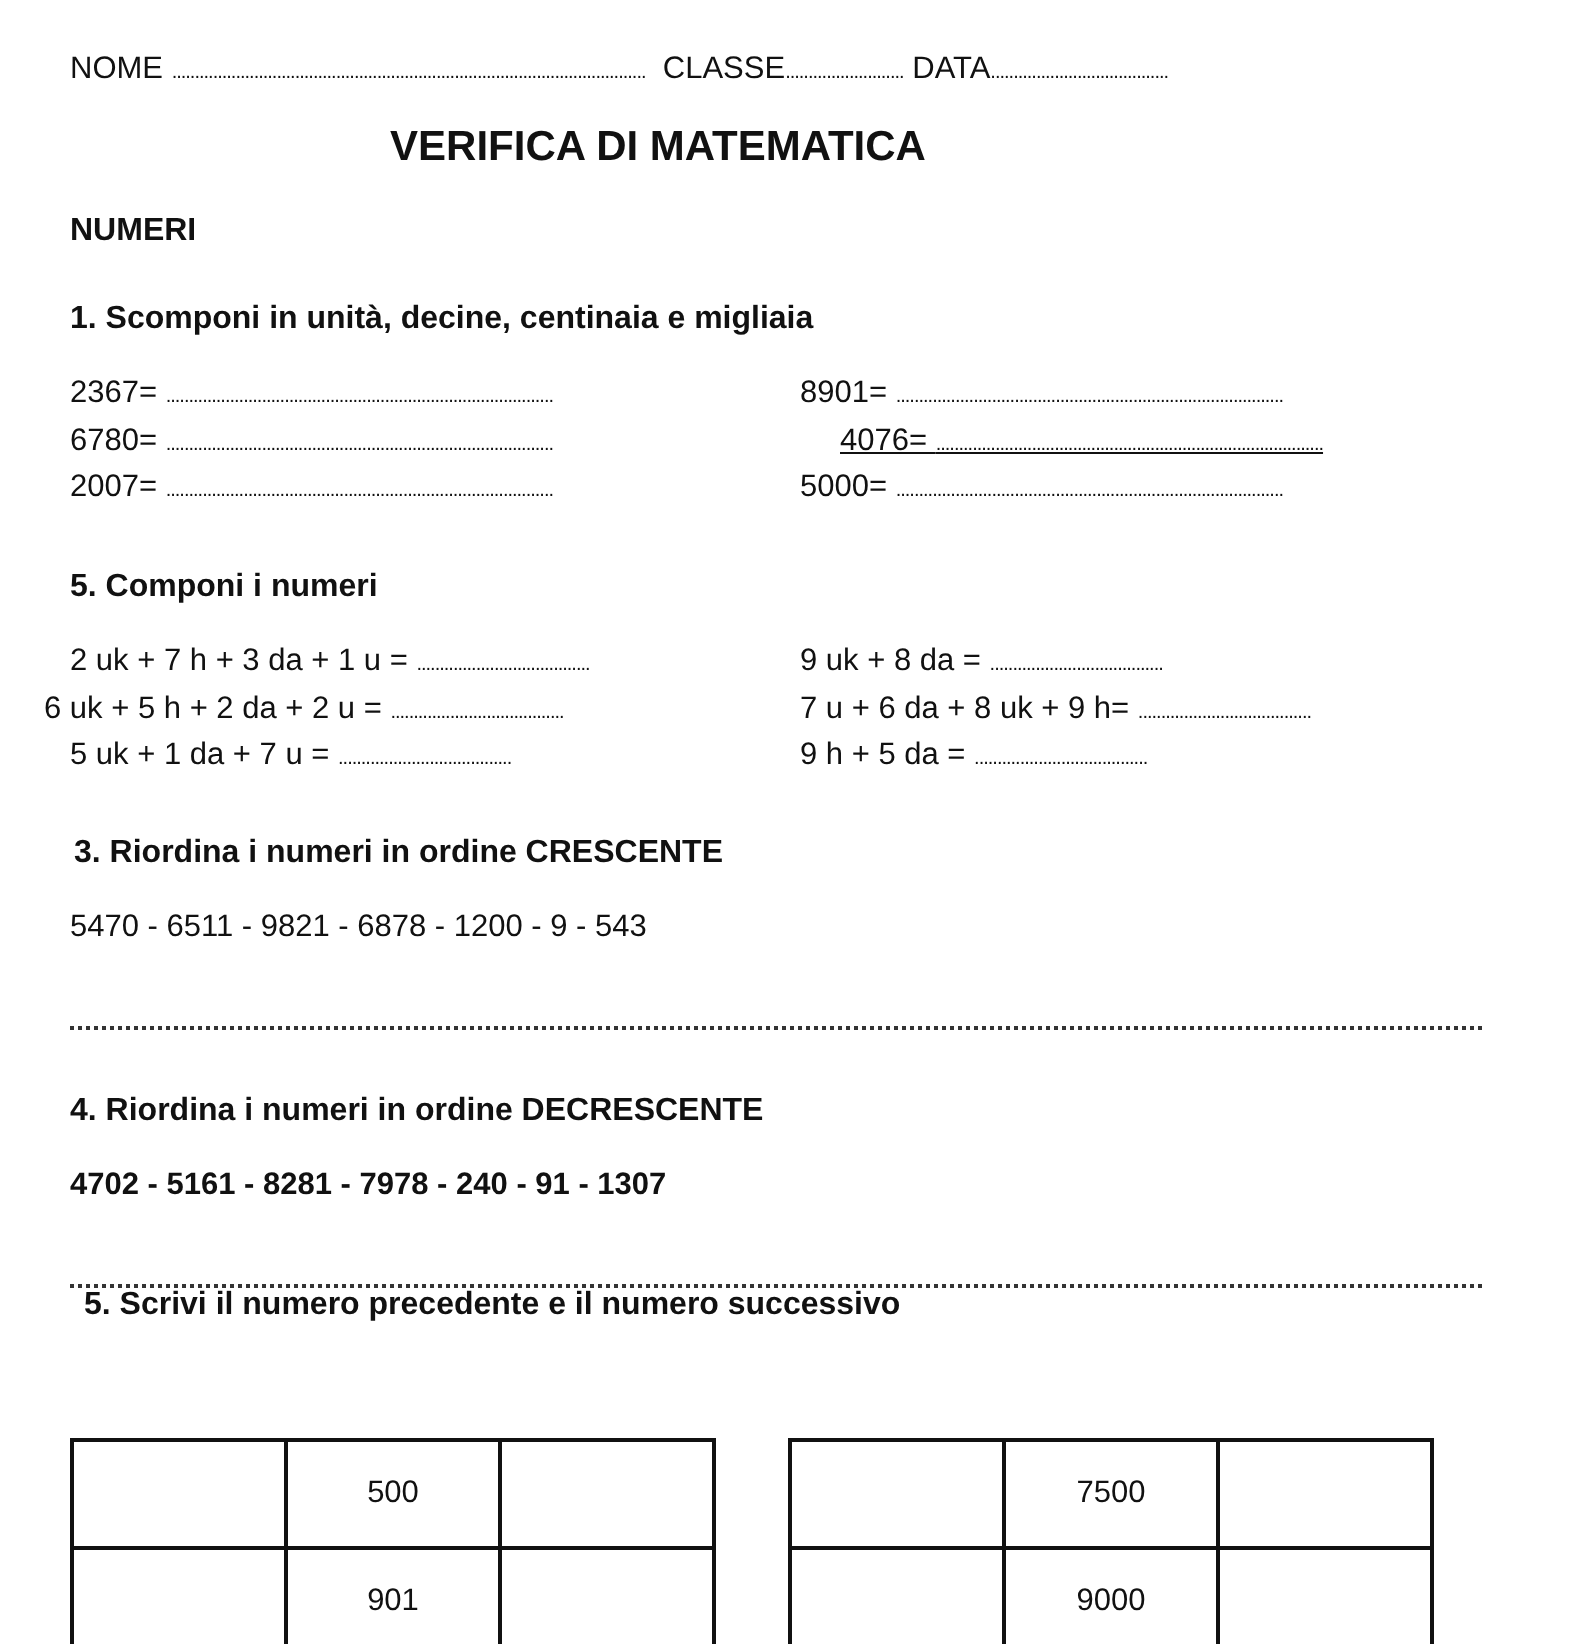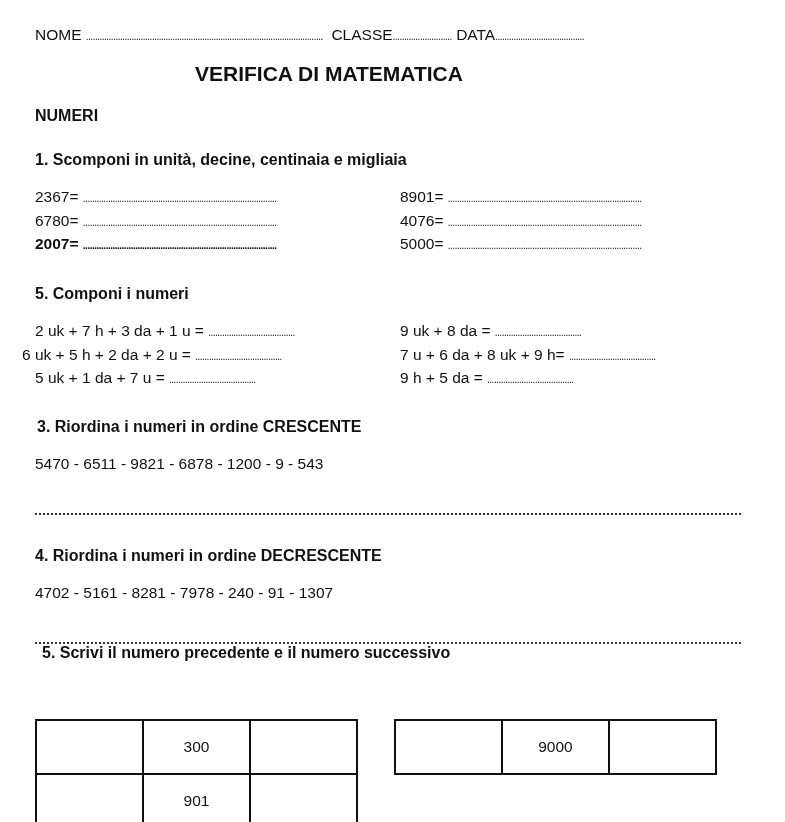--- a/index.html
+++ b/index.html
@@ -32,59 +32,64 @@
   <span>DATA</span><span class="dots">.......................................</span>
 </div>
 
 <div class="abs title">VERIFICA DI MATEMATICA</div>
 
 <div class="abs bold sec" style="top:107px;left:35px;">NUMERI</div>
 
 <div class="abs bold sec" style="top:151px;left:35px;">1. Scomponi in unità, decine, centinaia e migliaia</div>
 <div class="abs row" style="top:188px;left:35px;"><span>2367= </span><span class="dots">.....................................................................................</span></div>
 <div class="abs row" style="top:212px;left:35px;"><span>6780= </span><span class="dots">.....................................................................................</span></div>
-<div class="abs row" style="top:235px;left:35px;font-weight:bold;"><span>2007= </span><span class="dots">.....................................................................................</span></div>
+<div class="abs row" style="top:235px;left:35px;"><span>2007= </span><span class="dots">.....................................................................................</span></div>
 <div class="abs row" style="top:188px;left:400px;"><span>8901= </span><span class="dots">.....................................................................................</span></div>
-<div class="abs row" style="top:212px;left:400px;"><span>4076= </span><span class="dots">.....................................................................................</span></div>
+<div class="abs row" style="top:212px;left:420px;text-decoration:underline;"><span>4076= </span><span class="dots">.....................................................................................</span></div>
 <div class="abs row" style="top:235px;left:400px;"><span>5000= </span><span class="dots">.....................................................................................</span></div>
 
 <div class="abs bold sec" style="top:285px;left:35px;">5. Componi i numeri</div>
 <div class="abs row" style="top:322px;left:35px;text-align:right;"><span>2 uk + 7 h + 3 da + 1 u = </span><span class="dots">......................................</span></div>
 <div class="abs row" style="top:346px;left:22px;"><span>6 uk + 5 h + 2 da + 2 u = </span><span class="dots">......................................</span></div>
 <div class="abs row" style="top:369px;left:35px;"><span>5 uk + 1 da + 7 u  = </span><span class="dots">......................................</span></div>
 <div class="abs row" style="top:322px;left:400px;"><span>9 uk + 8 da = </span><span class="dots">......................................</span></div>
 <div class="abs row" style="top:346px;left:400px;"><span>7 u + 6 da + 8 uk + 9 h= </span><span class="dots">......................................</span></div>
 <div class="abs row" style="top:369px;left:400px;"><span>9 h + 5 da = </span><span class="dots">......................................</span></div>
 
 <div class="abs bold sec" style="top:418px;left:37px;">3. Riordina i numeri in ordine CRESCENTE</div>
 <div class="abs row" style="top:455px;left:35px;">5470 - 6511 - 9821 - 6878 - 1200 - 9 - 543</div>
 <div class="abs fill-line" style="top:513px;left:35px;width:706px;"></div>
 
 <div class="abs bold sec" style="top:547px;left:35px;">4. Riordina i numeri in ordine DECRESCENTE</div>
-<div class="abs row" style="top:584px;left:35px;">4702 - 5161 - 8281 - 7978 - 240 - 91 - 1307</div>
+<div class="abs row" style="top:584px;left:35px;font-weight:bold;">4702 - 5161 - 8281 - 7978 - 240 - 91 - 1307</div>
 <div class="abs fill-line" style="top:642px;left:35px;width:706px;"></div>
 
 <div class="abs bold sec" style="top:644px;left:42px;text-align:right;">5. Scrivi il numero precedente e il numero successivo</div>
 
 <table class="grid" style="top:719px;left:35px;">
   <tbody>
       <tr>
     <td></td>
-    <td>300</td>
+    <td>500</td>
     <td></td>
   </tr>
   <tr>
     <td></td>
     <td>901</td>
     <td></td>
   </tr>
 </tbody>
   </table>
 
 <table class="grid" style="top:719px;left:394px;">
   <tbody>
+      <tr>
+    <td></td>
+    <td>7500</td>
+    <td></td>
+  </tr>
   <tr>
     <td></td>
     <td>9000</td>
     <td></td>
   </tr>
 </tbody>
   </table>
 
 </body></html>

